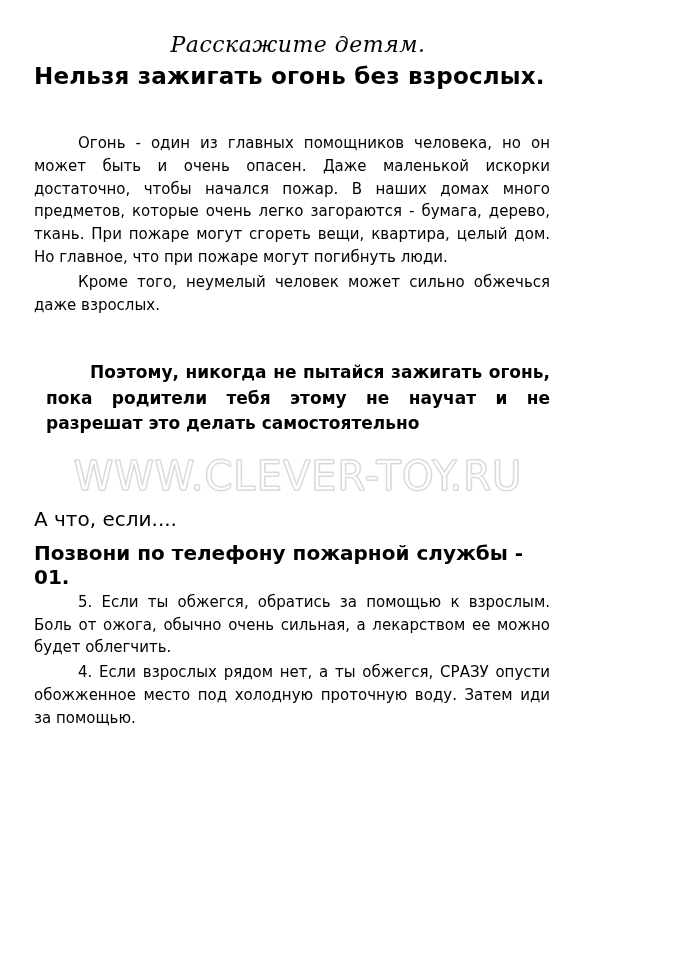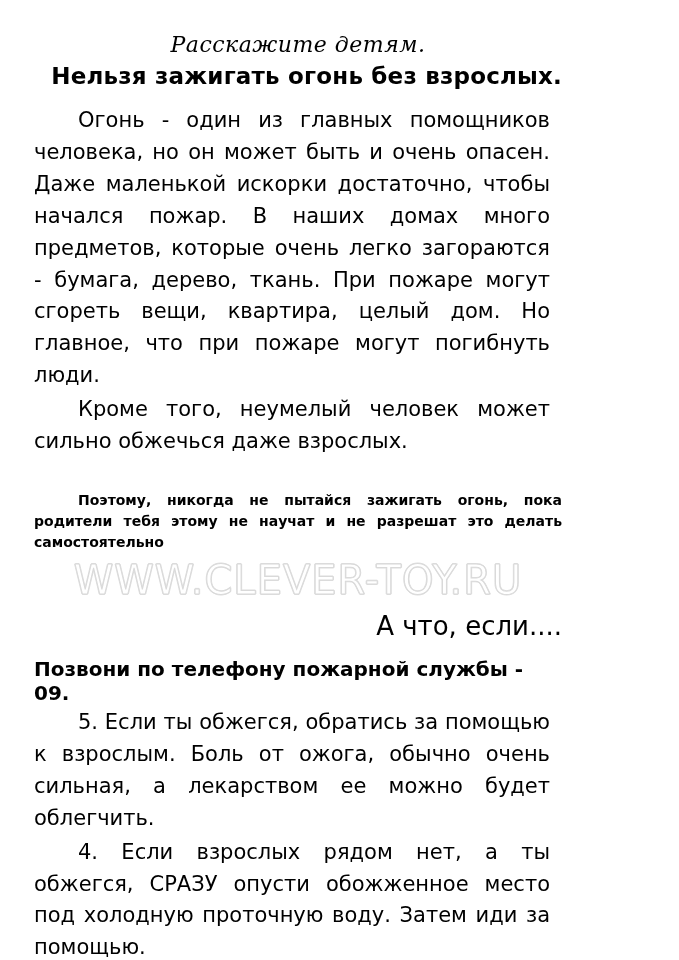--- a/index.html
+++ b/index.html
@@ -25,42 +25,42 @@
   .title-italic {
     text-align: center;
     font-family: "DejaVu Serif", serif;
     font-style: italic;
     font-size: 22px;
     letter-spacing: 0.5px;
     margin: 4px 0 6px 0;
     white-space: pre-wrap;
   }
   .title-bold {
-    text-align: right;
+    text-align: left;
     font-family: "DejaVu Sans", sans-serif;
     font-weight: bold;
     font-size: 23px;
     letter-spacing: 0.2px;
-    margin: 0 0 16px 0;
+    margin: 0 0 43px 0;
     white-space: pre-wrap;
   }
   p.body-par {
-    font-size: 21px;
+    font-size: 15px;
     line-height: 1.52;
     text-align: justify;
     margin: 0 12px 2px 0;
     text-indent: 44px;
     white-space: pre-wrap;
   }
   p.bold-par {
-    font-size: 14px;
+    font-size: 17px;
     font-weight: bold;
     line-height: 1.5;
     text-align: justify;
-    margin: 0;
+    margin: 12px;
     text-indent: 44px;
     white-space: pre-wrap;
   }
   .gap-large { height: 30px; }
   .watermark-zone {
     position: relative;
     height: 58px;
   }
   .watermark {
     position: absolute;
@@ -77,23 +77,23 @@
     text-shadow:
        1px 0 0 #dcdcdc,
       -1px 0 0 #dcdcdc,
        0 1px 0 #dcdcdc,
        0 -1px 0 #dcdcdc;
     opacity: 0.95;
     pointer-events: none;
     user-select: none;
   }
   .center-line {
-    text-align: right;
-    font-size: 26px;
-    margin: 0 0 16px 0;
+    text-align: left;
+    font-size: 20px;
+    margin: 0 0 10px 0;
     white-space: pre-wrap;
   }
   .phone-line {
     font-size: 20px;
     font-weight: bold;
     margin: 0 0 2px 0;
     text-align: left;
     white-space: pre-wrap;
   }
 </style>
@@ -115,19 +115,19 @@
   <p class="bold-par">Поэтому, никогда не пытайся зажигать огонь, пока родители тебя этому не научат и не разрешат это делать самостоятельно</p>
 
   <div class="watermark-zone">
     <div class="watermark">WWW.CLEVER-TOY.RU</div>
   </div>
 
   <div class="center-line">А что, если....</div>
 
 
 
-  <p class="phone-line">Позвони по телефону пожарной службы - 09.</p>
+  <p class="phone-line">Позвони по телефону пожарной службы - 01.</p>
 
   <p class="body-par">5. Если ты обжегся, обратись за помощью к взрослым. Боль от ожога, обычно очень сильная, а лекарством ее можно будет облегчить.</p>
 
   <p class="body-par">4. Если взрослых рядом нет, а ты обжегся, СРАЗУ опусти обожженное место под холодную проточную воду. Затем иди за помощью.</p>
 
 </div>
 
 </body></html>

